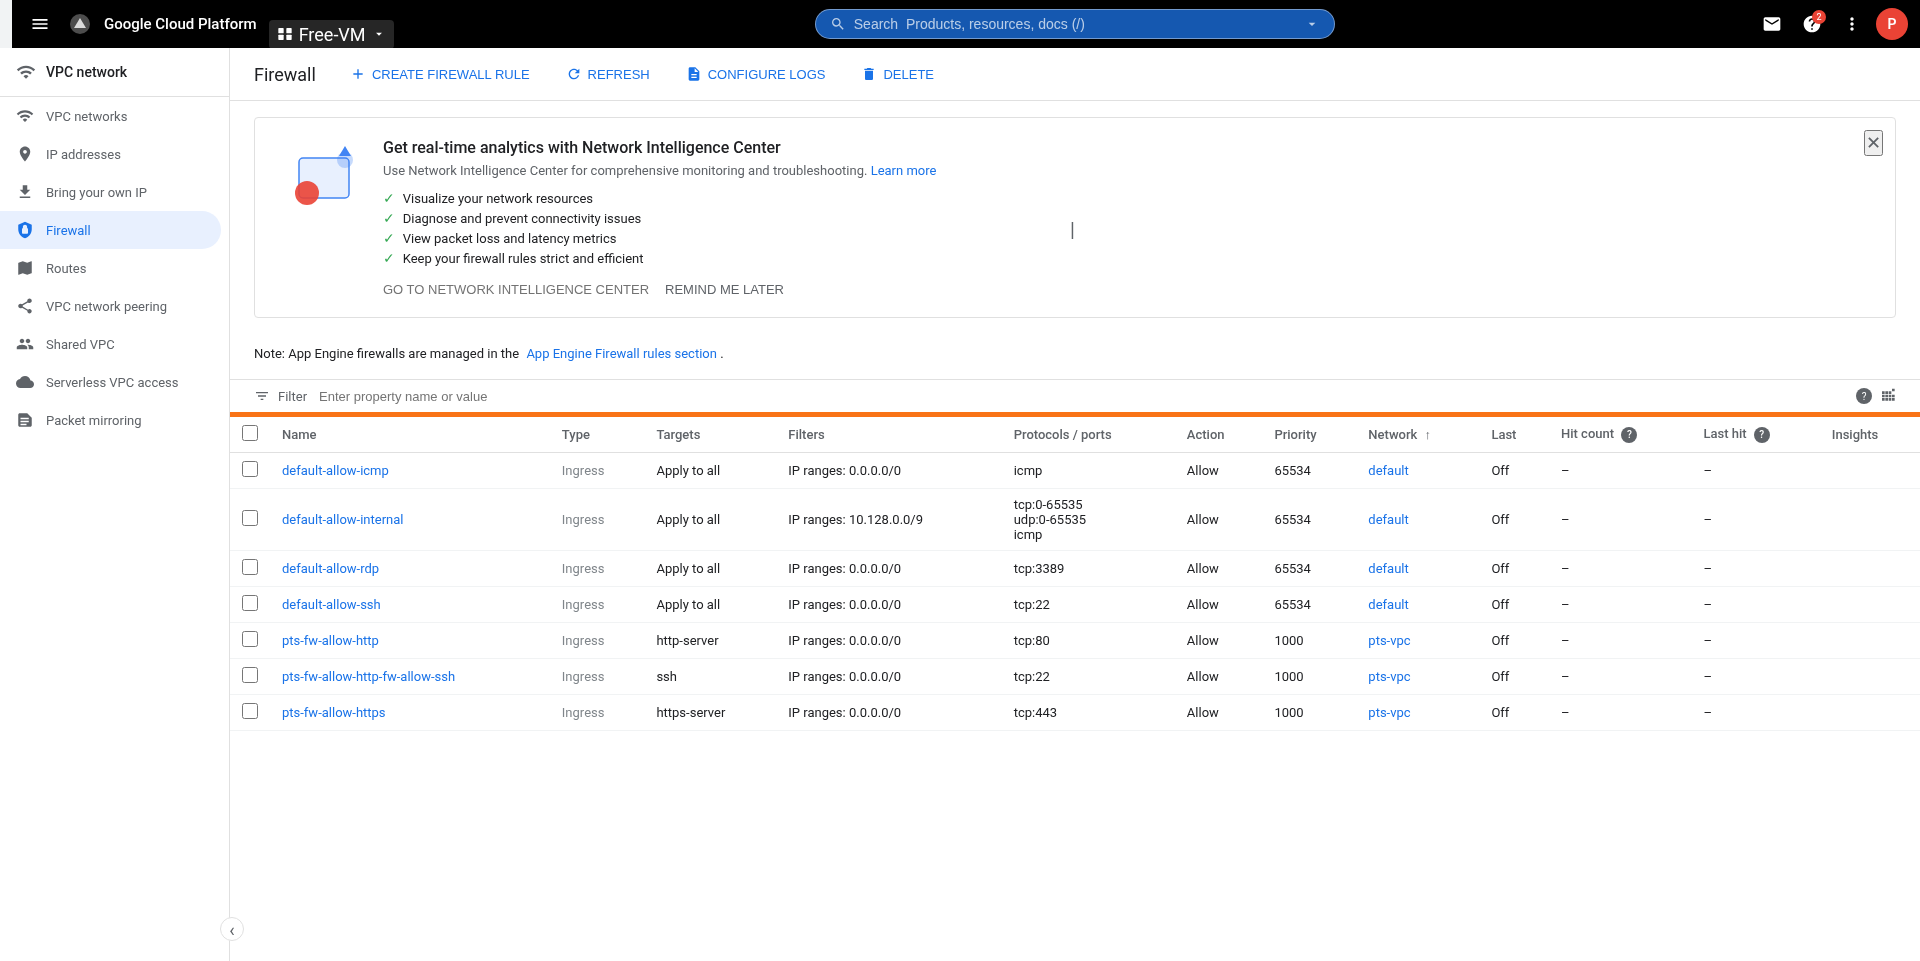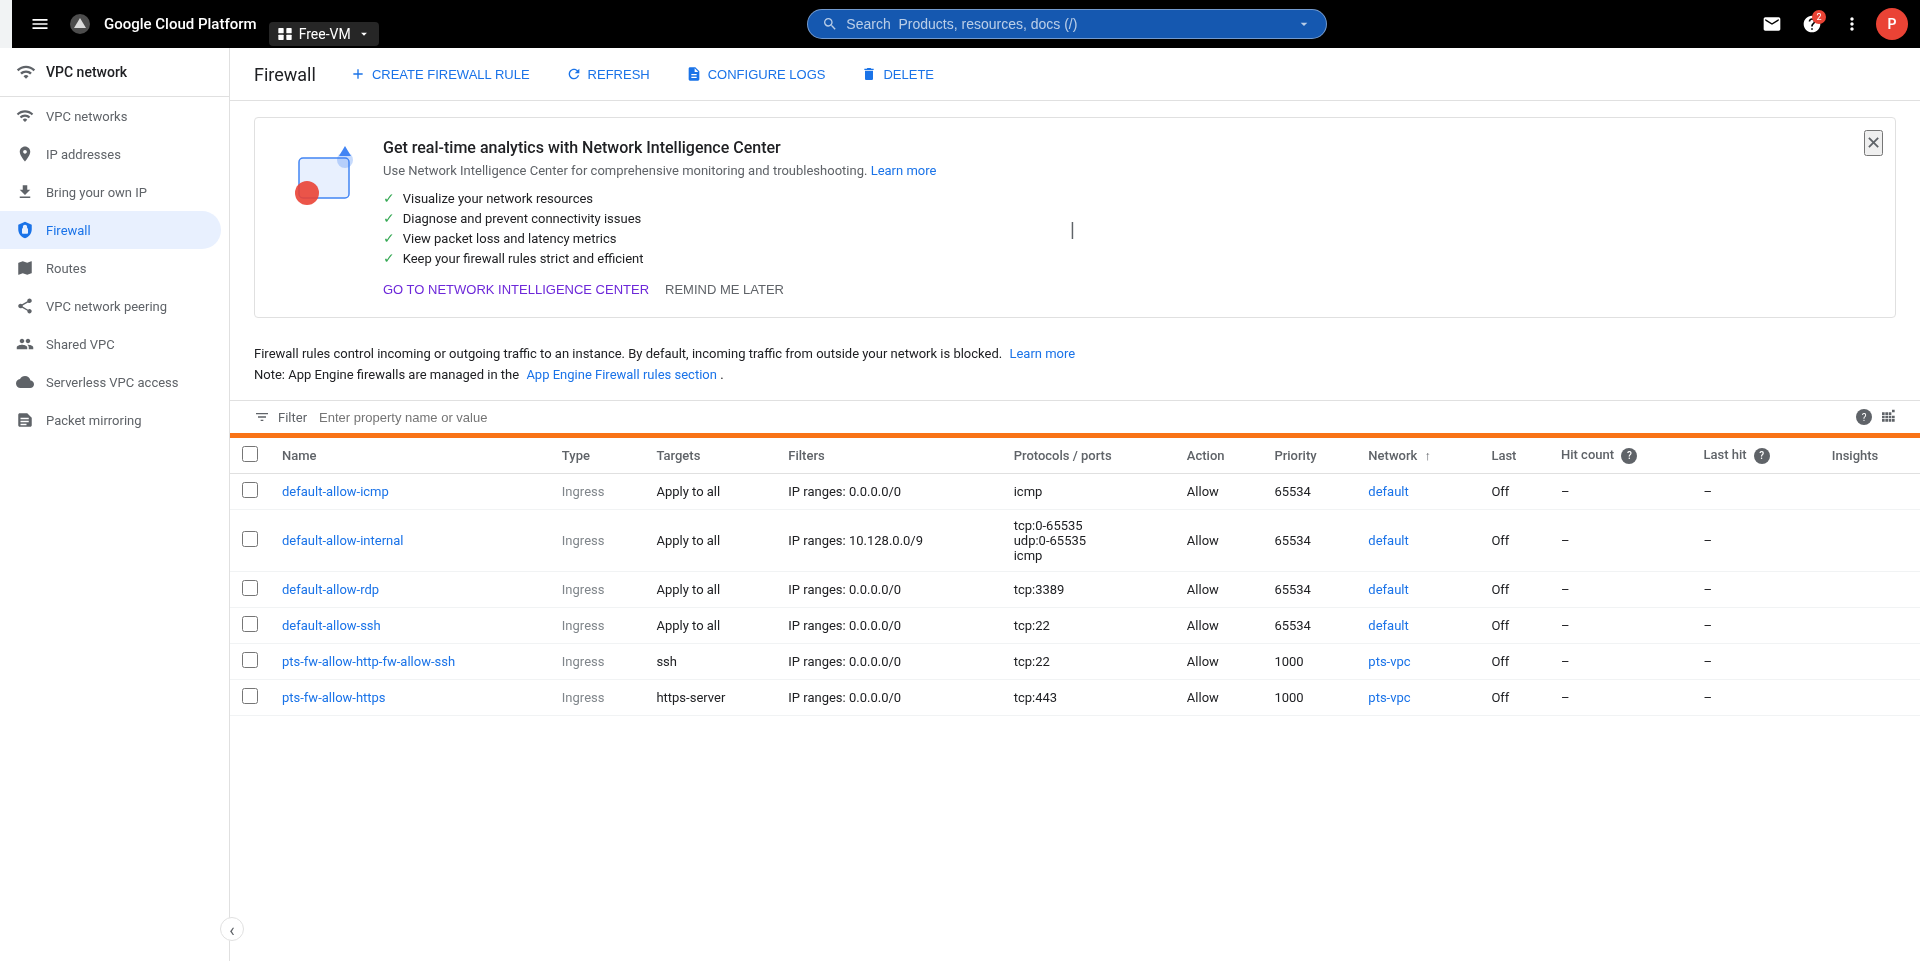--- a/index.html
+++ b/index.html
@@ -6,21 +6,21 @@
     body { font-family: 'Google Sans', Roboto, Arial, sans-serif; font-size: 13px; color: #202124; background: #f1f3f4; }
 
     
     .topbar {
       display: flex; align-items: center; height: 48px;
       background: #000000; color: white; padding: 0 12px; z-index: 100;
       position: fixed; top: 0; left: 12px; right: 0;
     }
     .topbar-left { display: flex; align-items: center; gap: 12px; flex: 0 0 auto; }
     .topbar-title { font-size: 15px; font-weight: 500; color: white; white-space: nowrap; }
-    .topbar-project { display: flex; align-items: center; gap: 6px; background: rgba(255,255,255,0.15); border-radius: 4px; padding: 4px 8px; cursor: pointer; font-size: 14px; margin-top: 20px; }
+    .topbar-project { display: flex; align-items: center; gap: 6px; background: rgba(255,255,255,0.15); border-radius: 4px; padding: 4px 8px; cursor: pointer; font-size: 18px; margin-top: 20px; }
     .topbar-search { flex: 1; display: flex; justify-content: center; }
     .search-box { display: flex; align-items: center; background: #1558b0; border: 1px solid rgba(255,255,255,0.4); border-radius: 24px; padding: 6px 14px; width: 520px; gap: 8px; }
     .search-box input { background: transparent; border: none; outline: none; color: white; font-size: 14px; flex: 1; }
     .search-box input::placeholder { color: rgba(255,255,255,0.7); }
     .topbar-right { display: flex; align-items: center; gap: 8px; flex: 0 0 auto; }
     .topbar-icon { width: 32px; height: 32px; display: flex; align-items: center; justify-content: center; border-radius: 50%; cursor: pointer; color: white; font-size: 18px; }
     .avatar { width: 32px; height: 32px; border-radius: 50%; background: #ea4335; display: flex; align-items: center; justify-content: center; font-weight: 600; font-size: 14px; color: white; cursor: pointer; }
 
     
     .layout { display: flex; margin-top: 48px; height: calc(100vh - 48px); }
@@ -45,21 +45,21 @@
     .promo-banner { margin: 16px 24px; border: 1px solid #e0e0e0; border-radius: 4px; padding: 20px 24px; position: relative; display: flex; gap: 24px; align-items: flex-start; }
     .promo-close { position: absolute; top: 12px; right: 12px; cursor: pointer; color: #5f6368; font-size: 18px; }
     .promo-content { flex: 1; }
     .promo-title { font-size: 16px; font-weight: 500; color: #202124; margin-bottom: 6px; }
     .promo-subtitle { font-size: 13px; color: #5f6368; margin-bottom: 12px; }
     .promo-subtitle a { color: #1a73e8; text-decoration: none; }
     .promo-features { list-style: none; margin-bottom: 16px; }
     .promo-features li { display: flex; align-items: center; gap: 8px; font-size: 13px; color: #202124; margin-bottom: 4px; }
     .check-icon { color: #34a853; font-size: 14px; }
     .promo-actions { display: flex; align-items: center; gap: 16px; }
-    .btn-link { color: #6d28d9; font-size: 13px; font-weight: 500; cursor: pointer; background: none; border: none; text-decoration: none; }
+    .btn-link { color: #737373; font-size: 13px; font-weight: 500; cursor: pointer; background: none; border: none; text-decoration: none; }
     .btn-text { color: #5f6368; font-size: 13px; font-weight: 500; cursor: pointer; background: none; border: none; }
 
     
     .info-section { padding: 12px 24px; border-bottom: 1px solid #e0e0e0; font-size: 13px; color: #202124; }
     .info-section a { color: #1a73e8; text-decoration: none; }
     .info-section p { margin-bottom: 6px; }
 
     
     .filter-bar { display: flex; align-items: center; padding: 8px 24px; border-bottom: 5px solid #f97316; gap: 8px; }
     .filter-icon { color: #5f6368; }
@@ -284,24 +284,20 @@
           <button class="btn-text">REMIND ME LATER</button>
         </div>
       </div>
 
       <div style="position:absolute; right: 50%; top:50%; color:#5f6368; font-size:20px; cursor:text;">|</div>
       <button class="promo-close">✕</button>
     </div>
 
     <div class="info-section">
       <p>
-        <span>Firewall rules control incoming or outgoing traffic to an instance. By default, incoming traffic from outside your network is blocked.</span>
-        <a href="#" style="margin-left:4px;">Learn more</a>
-      </p>
-      <p>
         <span>Note: App Engine firewalls are managed in the</span>
         <a href="#" style="margin-left:4px;">App Engine Firewall rules section</a>
         <span>.</span>
       </p>
     </div>
 
     <div class="filter-bar">
       <svg width="16" height="16" viewBox="0 0 24 24" fill="#5f6368" class="filter-icon">
           <path d="M10 18h4v-2h-4v2zM3 6v2h18V6H3zm3 7h12v-2H6v2z"></path>
         </svg>
@@ -399,48 +395,63 @@
     <td>Allow</td>
     <td>65534</td>
     <td class="link-cell">default</td>
     <td>Off</td>
     <td>–</td>
     <td>–</td>
     <td></td>
   </tr>
             <tr>
     <td><input type="checkbox" class="cb" style=""></td>
-    <td class="link-cell">pts-fw-allow-http-fw-allow-ssh</td>
-    <td class="type-cell">Ingress</td>
-    <td>ssh</td>
-    <td>IP ranges: 0.0.0.0/0</td>
-    <td>tcp:22</td>
+    <td class="link-cell">pts-fw-allow-http</td>
+    <td class="type-cell">Ingress</td>
+    <td>http-server</td>
+    <td>IP ranges: 0.0.0.0/0</td>
+    <td>tcp:80</td>
     <td>Allow</td>
     <td>1000</td>
     <td class="link-cell">pts-vpc</td>
     <td>Off</td>
     <td>–</td>
     <td>–</td>
     <td></td>
   </tr>
             <tr>
     <td><input type="checkbox" class="cb" style=""></td>
-    <td class="link-cell">pts-fw-allow-https</td>
-    <td class="type-cell">Ingress</td>
-    <td>https-server</td>
-    <td>IP ranges: 0.0.0.0/0</td>
-    <td>tcp:443</td>
+    <td class="link-cell">pts-fw-allow-http-fw-allow-ssh</td>
+    <td class="type-cell">Ingress</td>
+    <td>ssh</td>
+    <td>IP ranges: 0.0.0.0/0</td>
+    <td>tcp:22</td>
     <td>Allow</td>
     <td>1000</td>
     <td class="link-cell">pts-vpc</td>
     <td>Off</td>
     <td>–</td>
     <td>–</td>
     <td></td>
   </tr>
+            <tr>
+    <td><input type="checkbox" class="cb" style=""></td>
+    <td class="link-cell">pts-fw-allow-https</td>
+    <td class="type-cell">Ingress</td>
+    <td>https-server</td>
+    <td>IP ranges: 0.0.0.0/0</td>
+    <td>tcp:443</td>
+    <td>Allow</td>
+    <td>1000</td>
+    <td class="link-cell">pts-vpc</td>
+    <td>Off</td>
+    <td>–</td>
+    <td>–</td>
+    <td></td>
+  </tr>
           </tbody>
       </table>
     </div>
 
   </main>
 </div>
 
 <div class="collapse-toggle">‹</div>
 
 </body></html>

